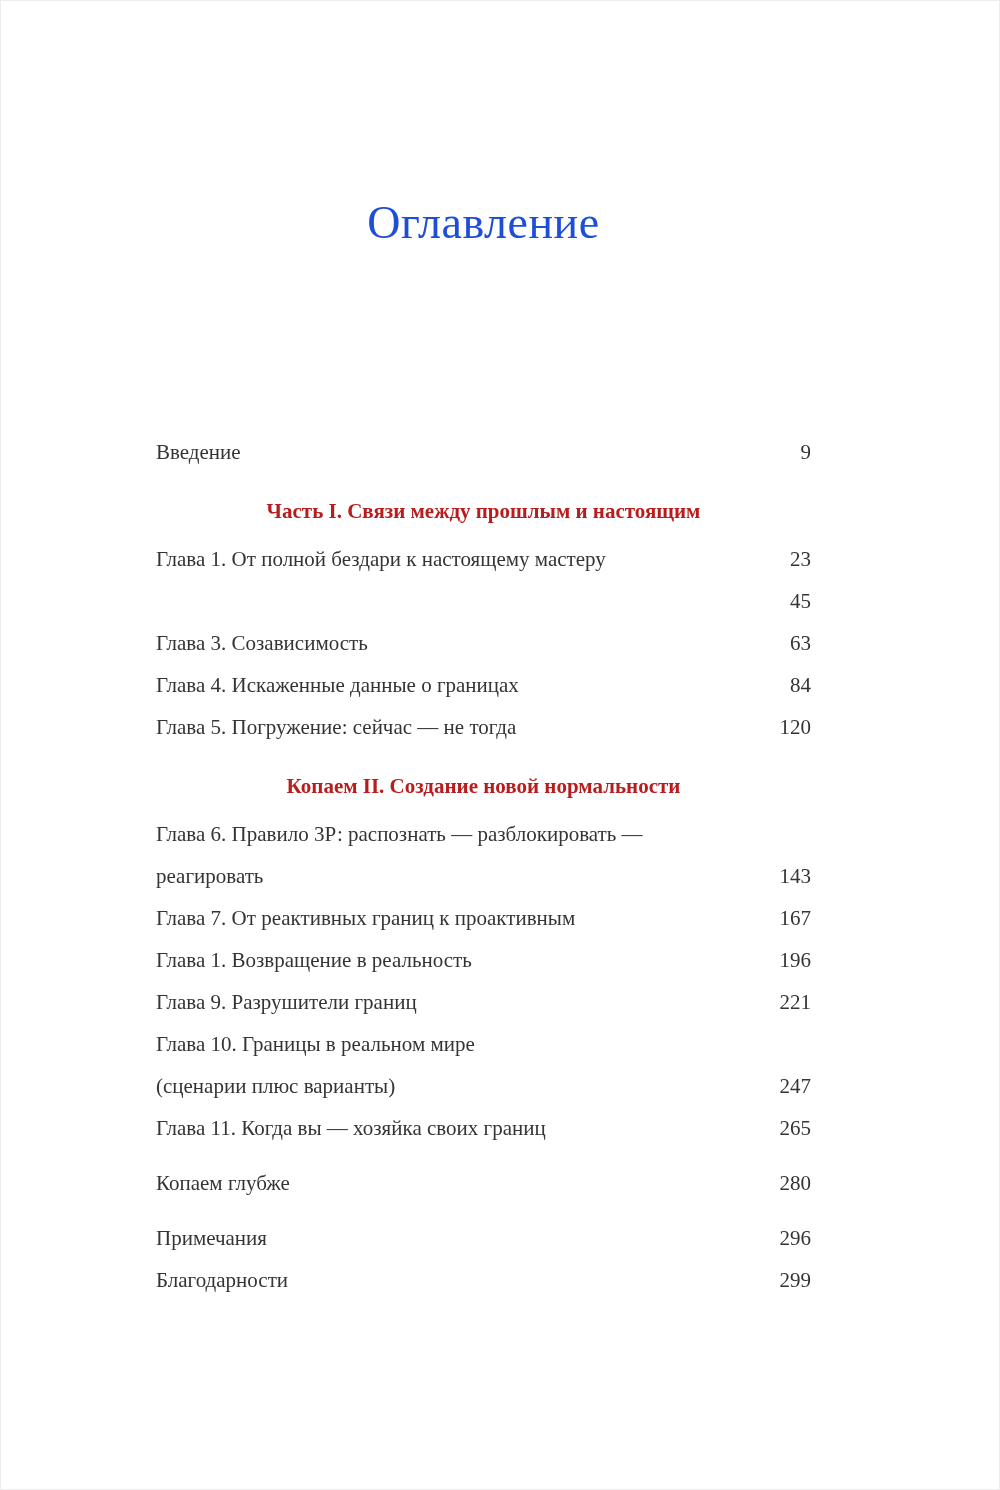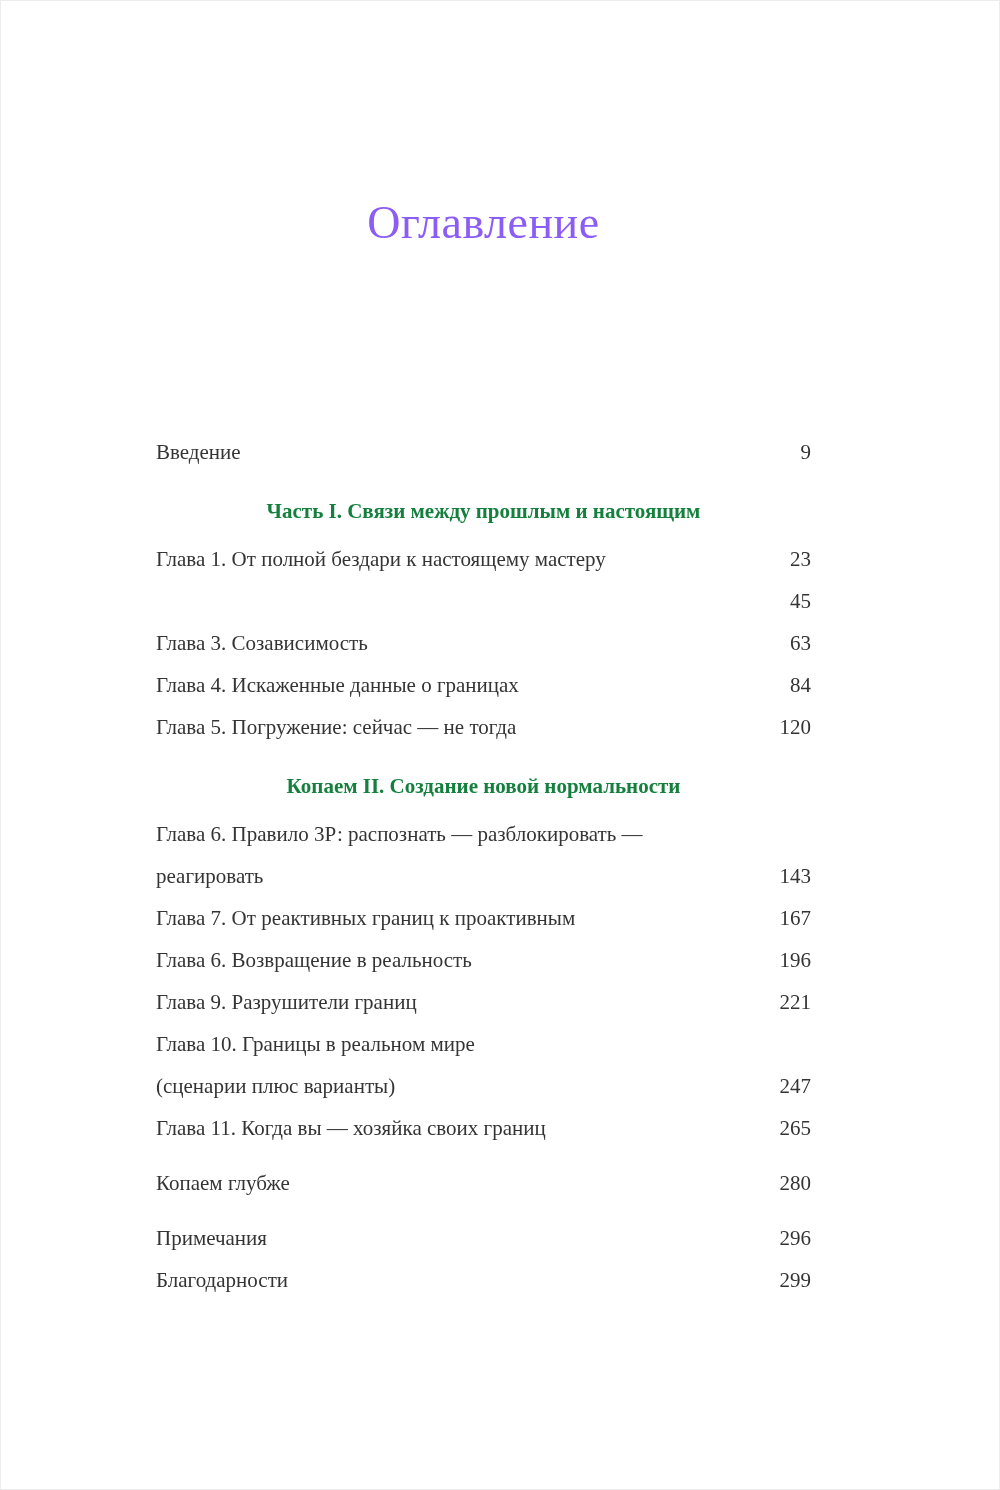--- a/index.html
+++ b/index.html
@@ -16,32 +16,32 @@
     height: 1490px;
     background: #ffffff;
     border: 1px solid #ededed;
     padding: 195px 188px 0 155px;
   }
   .title {
     font-size: 46px;
     font-weight: 400;
     text-align: center;
     letter-spacing: 0.5px;
-    color: #8b5cf6;
+    color: #1d4ed8;
     margin-bottom: 182px;
   }
   .toc {
     font-size: 21px;
     line-height: 42px;
   }
   .section {
     font-weight: bold;
     text-align: center;
     margin: 17px 0 6px 0;
-    color: #15803d;
+    color: #b91c1c;
   }
   .entry { }
   .entry.space-before { margin-top: 13px; }
   .row {
     display: flex;
     align-items: flex-start;
   }
   .label {
     white-space: nowrap;
   }
@@ -120,21 +120,21 @@
       </div>
       <div class="entry">
         <div class="row">
           <span class="label">Глава 7. От реактивных границ к проактивным</span>
           <span class="leader"></span>
           <span class="pagenum">167</span>
         </div>
       </div>
       <div class="entry">
         <div class="row">
-          <span class="label">Глава 6. Возвращение в реальность</span>
+          <span class="label">Глава 1. Возвращение в реальность</span>
           <span class="leader"></span>
           <span class="pagenum">196</span>
         </div>
       </div>
       <div class="entry">
         <div class="row">
           <span class="label">Глава 9. Разрушители границ</span>
           <span class="leader"></span>
           <span class="pagenum">221</span>
         </div>

